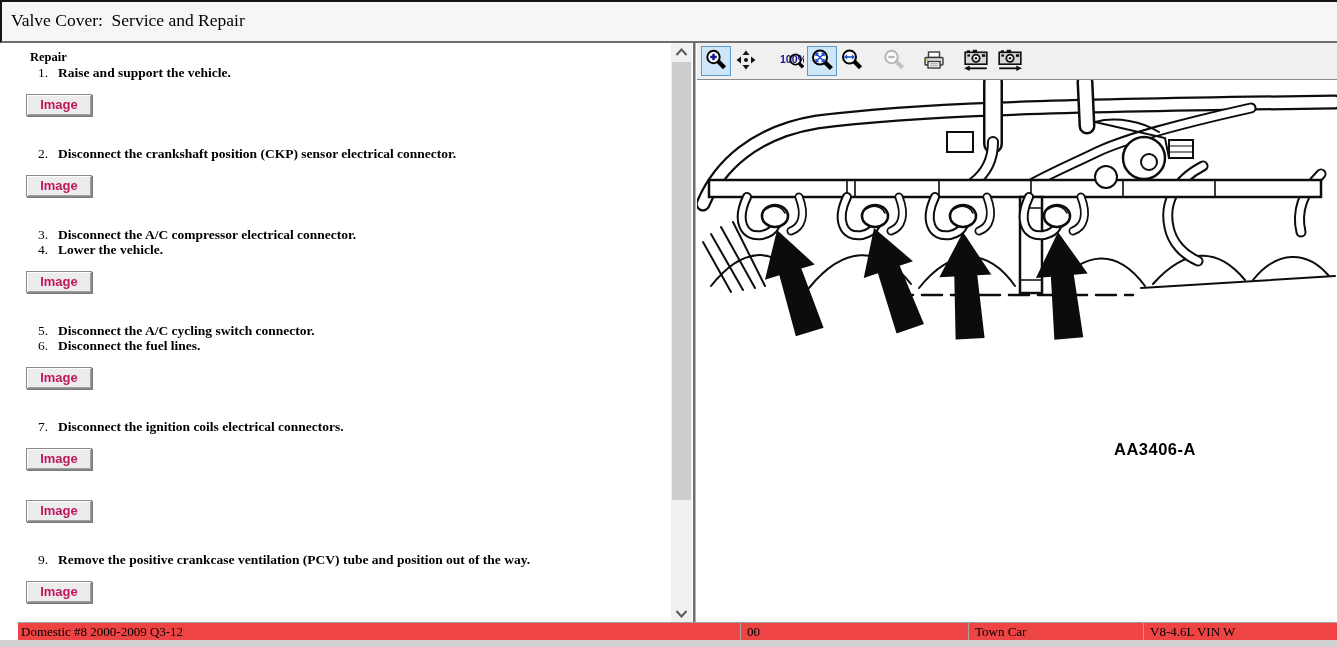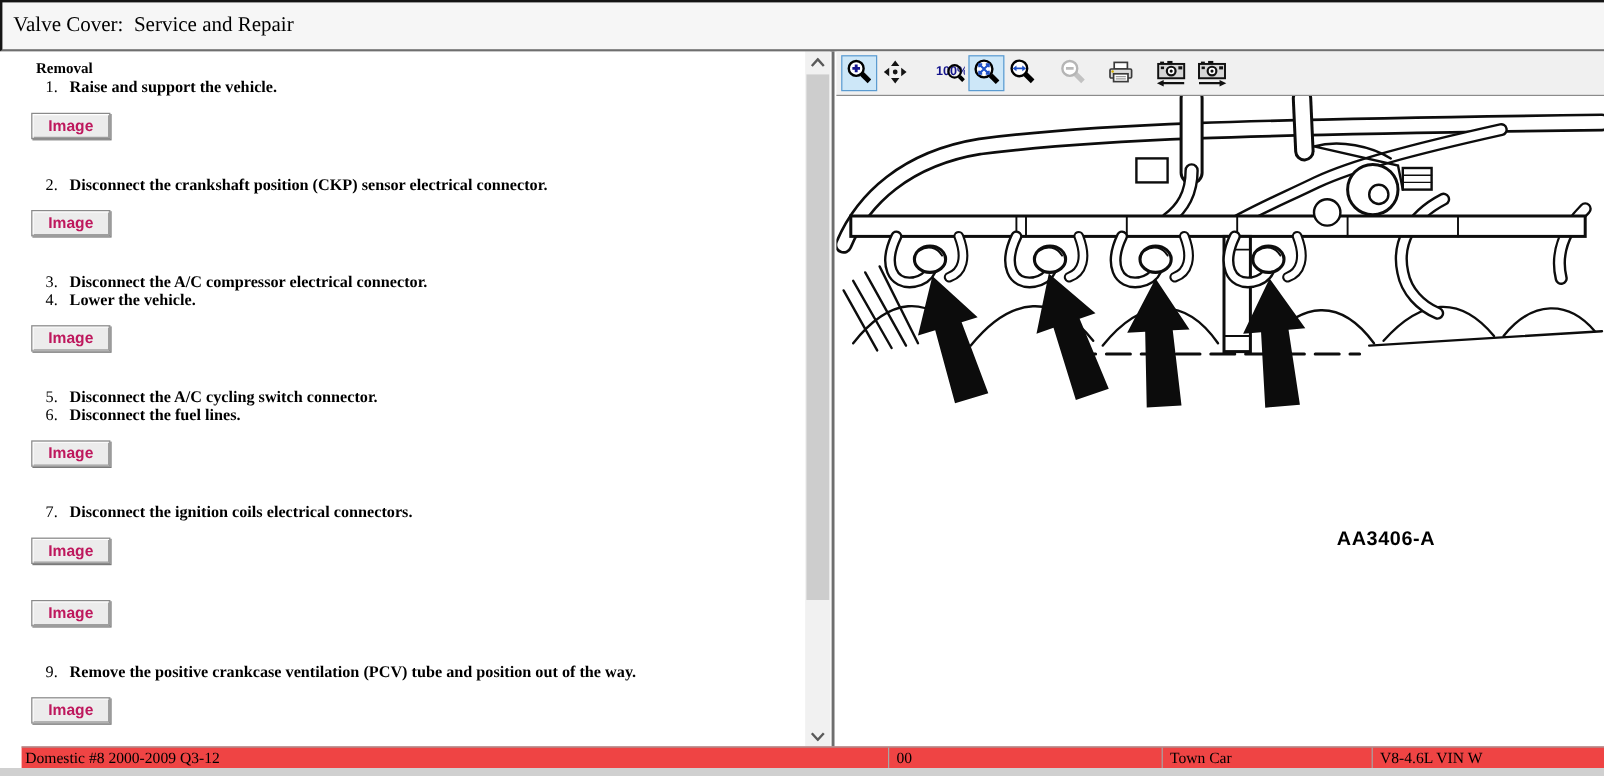--- a/index.html
+++ b/index.html
@@ -37,21 +37,21 @@
 
   
   .divider{position:absolute;left:693px;top:43px;width:4px;height:579px;
            background:linear-gradient(to right,#6e6e6e 0 2px,#b5b5b5 2px 3px,#ffffff 3px 4px);}
 
   
   .right-panel{position:absolute;left:697px;top:43px;width:640px;height:579px;background:#fff;}
   .toolbar{position:absolute;top:0;left:0;width:640px;height:37px;box-sizing:border-box;
            background:#f0f0f0;border-bottom:1px solid #8b8b8b;display:flex;align-items:center;
            padding-left:4px;}
-  .tb-btn{width:30px;height:30px;display:flex;align-items:center;justify-content:center;
+  .tb-btn{width:30px;height:30px;display:flex;align-items:flex-end;justify-content:center;
           border:1px solid transparent;box-sizing:border-box;flex:0 0 auto;cursor:pointer;background:transparent;padding:0;}
   .tb-btn.selected{background:#cde7f8;border-color:#5b9bd0;}
   .sp16{width:16px;flex:0 0 auto;} .sp12{width:12px;flex:0 0 auto;} .sp10{width:10px;flex:0 0 auto;} .sp4{width:4px;flex:0 0 auto;}
   .image-area{position:absolute;top:37px;left:0;width:640px;height:542px;background:#fff;padding-left:44px;}
   .figure-label{position:absolute;left:417px;top:360px;font-family:"Liberation Sans",sans-serif;
                 font-weight:bold;font-size:16.5px;letter-spacing:.5px;}
 
   
   .statusbar{position:absolute;left:18px;top:622px;width:1337px;height:19px;box-sizing:border-box;
              background:#ef4444;border-top:1px solid #9f9f9f;display:flex;font-size:13px;
@@ -71,21 +71,21 @@
 <body>
 
 <div class="window">
 
   <div class="titlebar">
     <div class="title">Valve Cover:  Service and Repair</div>
   </div>
 
   <div class="left-panel">
     <div class="content">
-      <div class="heading">Removal</div>
+      <div class="heading">Repair</div>
 
       <div class="grp g1">
         <div class="step-row"><span class="num">1.</span><span class="txt">Raise and support the vehicle.</span></div>
         <button class="image-btn">Image</button>
       </div>
 
       <div class="grp">
         <div class="step-row"><span class="num">2.</span><span class="txt">Disconnect the crankshaft position (CKP) sensor electrical connector.</span></div>
         <button class="image-btn">Image</button>
       </div>

